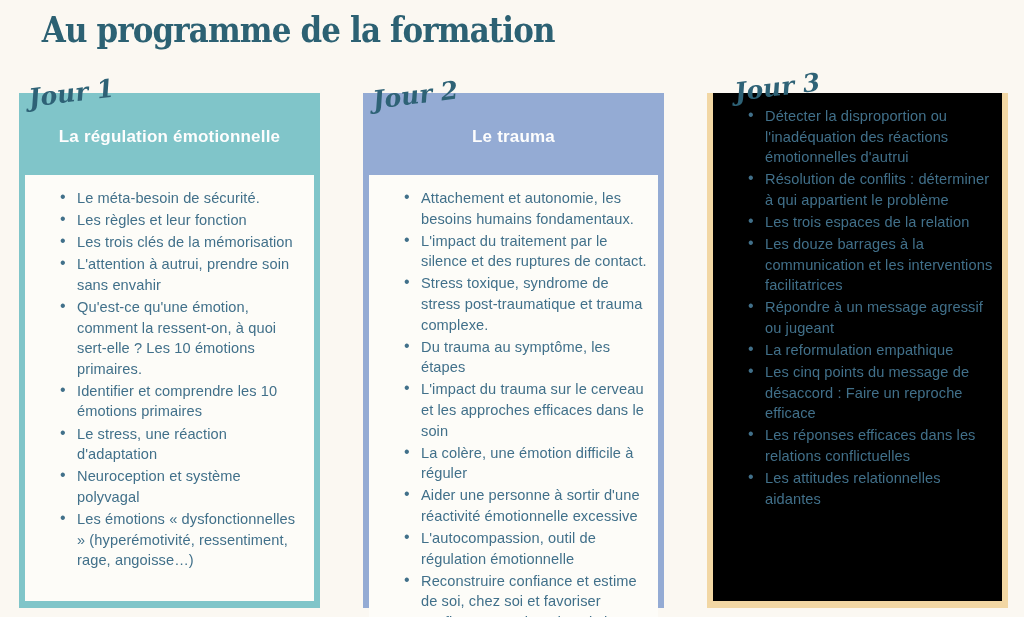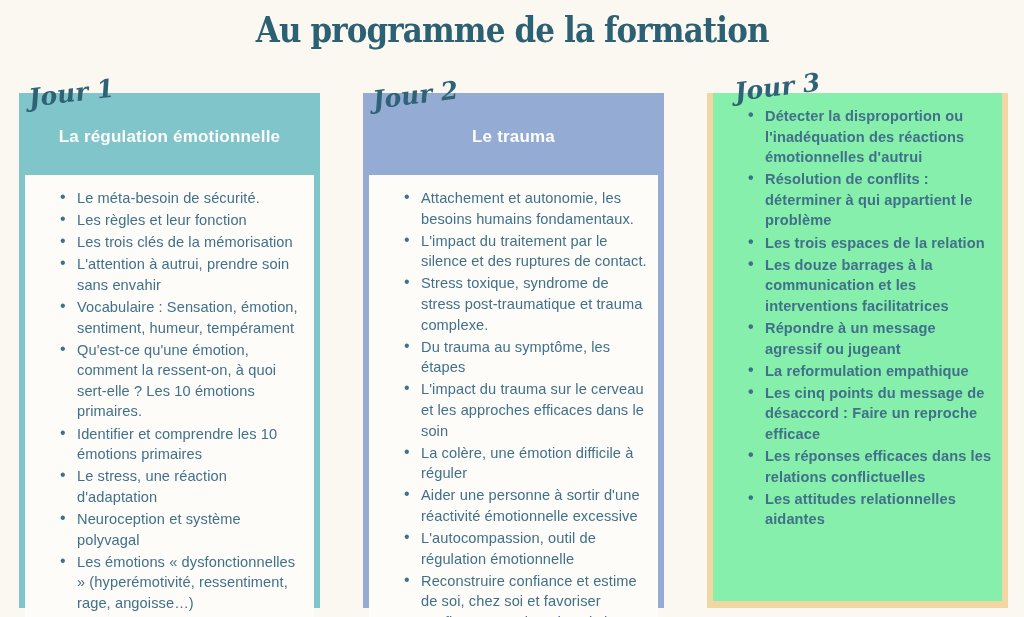--- a/index.html
+++ b/index.html
@@ -15,21 +15,20 @@
     position: relative;
   }
   .board {
     position: relative;
     width: 1024px;
     height: 617px;
   }
   .page-title {
     margin: 0;
     padding-top: 8px;
-    text-align: center;
     font-family: "DejaVu Serif", serif;
     font-weight: 700;
     font-size: 36px;
     letter-spacing: -1px;
     color: #2c6173;
   }
   .page-title > span {
     display: inline-block;
     transform: scaleX(0.86);
     transform-origin: center;
@@ -129,21 +128,20 @@
       <span class="day-script">Jour 1</span>
       <header class="card-header">
         <h2 class="card-title">La régulation émotionnelle</h2>
       </header>
       <div class="card-body" style="background: rgb(253, 252, 248);">
         <ul class="topic-list">
             <li>Le méta-besoin de sécurité.</li>
             <li>Les règles et leur fonction</li>
             <li>Les trois clés de la mémorisation</li>
             <li>L'attention à autrui, prendre soin sans envahir</li>
-            <li>Vocabulaire : Sensation, émotion, sentiment, humeur, tempérament</li>
             <li>Qu'est-ce qu'une émotion, comment la ressent-on, à quoi sert-elle ? Les 10 émotions primaires.</li>
             <li>Identifier et comprendre les 10 émotions primaires</li>
             <li>Le stress, une réaction d'adaptation</li>
             <li>Neuroception et système polyvagal</li>
             <li>Les émotions « dysfonctionnelles » (hyperémotivité, ressentiment, rage, angoisse…)</li>
           </ul>
       </div>
     </section>
 
     <section class="card" style="--accent: #94abd4;">
@@ -161,21 +159,21 @@
             <li>La colère, une émotion difficile à réguler</li>
             <li>Aider une personne à sortir d'une réactivité émotionnelle excessive</li>
             <li>L'autocompassion, outil de régulation émotionnelle</li>
             <li>Reconstruire confiance et estime de soi, chez soi et favoriser confiance et estime de soi chez autrui.</li>
           </ul>
       </div>
     </section>
 
     <section class="card" style="--accent: #f2d7a4;">
       <span class="day-script">Jour 3</span>
-      <div class="card-body" style="background: #86efac; font-weight: bold;">
+      <div class="card-body" style="background: #000000;">
         <ul class="topic-list">
             <li>Détecter la disproportion ou l'inadéquation des réactions émotionnelles d'autrui</li>
             <li>Résolution de conflits : déterminer à qui appartient le problème</li>
             <li>Les trois espaces de la relation</li>
             <li>Les douze barrages à la communication et les interventions facilitatrices</li>
             <li>Répondre à un message agressif ou jugeant</li>
             <li>La reformulation empathique</li>
             <li>Les cinq points du message de désaccord : Faire un reproche efficace</li>
             <li>Les réponses efficaces dans les relations conflictuelles</li>
             <li>Les attitudes relationnelles aidantes</li>

